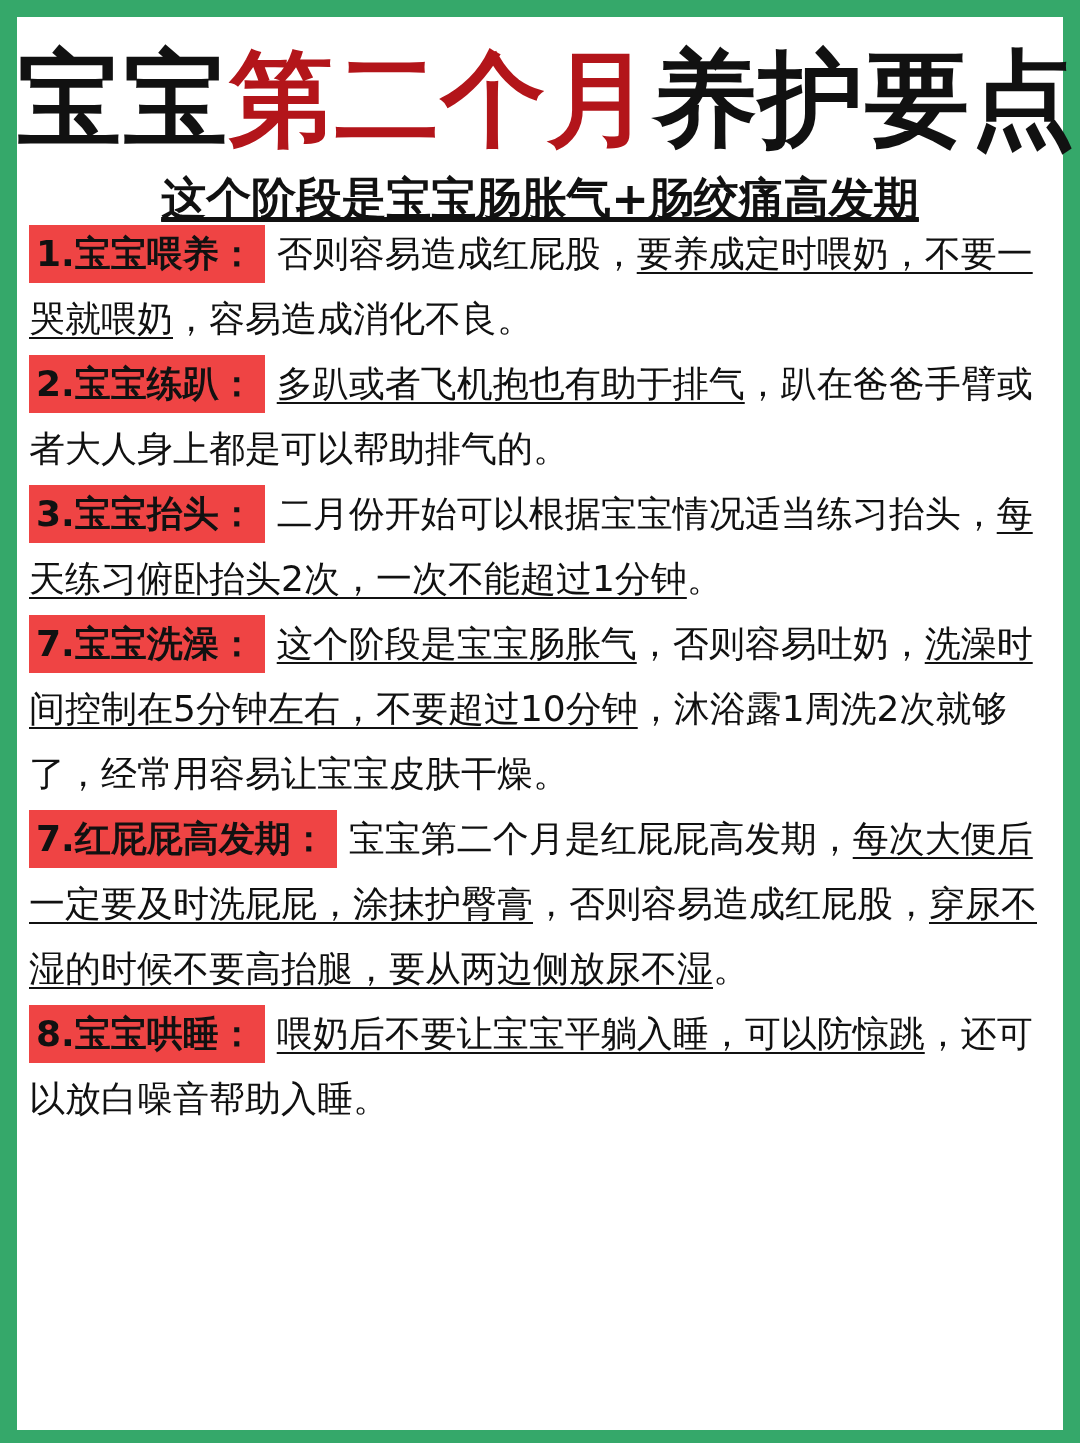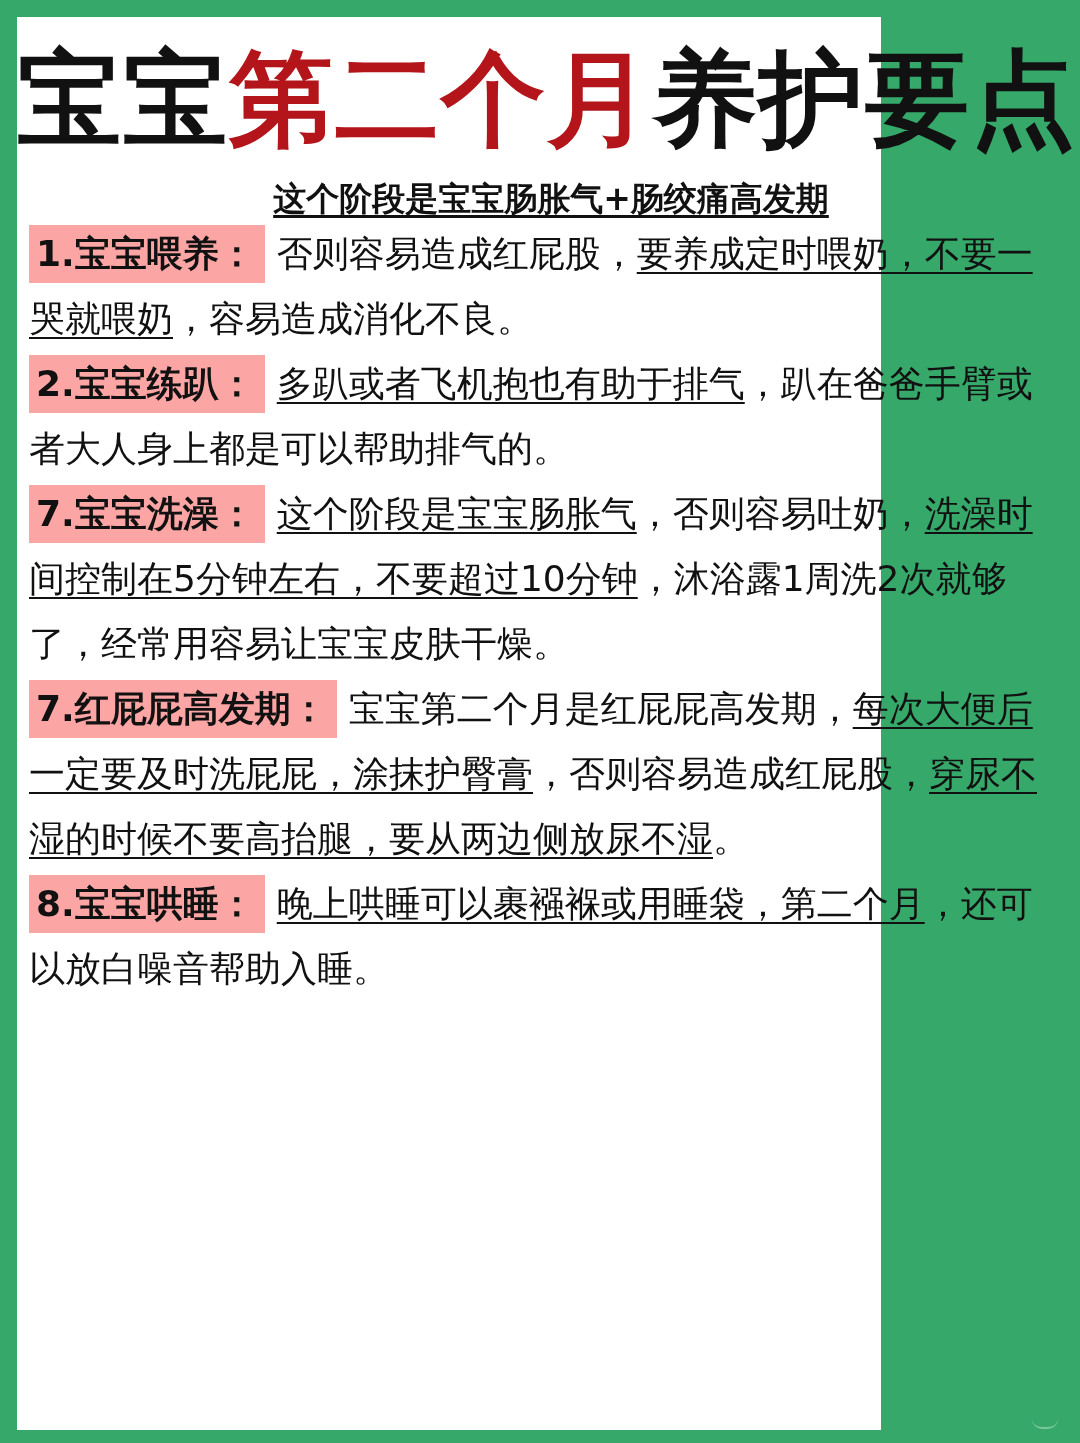--- a/index.html
+++ b/index.html
@@ -6,64 +6,65 @@
   body {
     width: 1080px; height: 1443px;
     background: #35a86a;
     position: relative;
     overflow: hidden;
     font-family: "DejaVu Sans", "Liberation Sans", sans-serif;
   }
   .panel {
     position: absolute;
     left: 17px; top: 17px;
-    width: 864px; height: 1413px;
+    width: 1046px; height: 1413px;
     background: #ffffff;
   }
   .title {
     position: absolute;
     left: 0; top: 22px; width: 1046px;
     text-align: center;
     font-family: "DejaVu Serif", "Liberation Serif", serif;
     font-weight: bold;
     font-size: 104px;
     line-height: 120px;
     letter-spacing: 2px;
     white-space: nowrap;
     color: #111111;
   }
   .title .red { color: #b3151a; }
   .subtitle {
     position: absolute;
-    left: 11px; top: 160px; width: 1046px;
+    left: 0; top: 160px; width: 1046px;
     text-align: center;
-    font-size: 33px;
+    font-size: 45px;
     font-weight: bold;
     line-height: 44px;
     color: #111;
+    text-decoration: underline;
   }
   .subtitle span {
     text-decoration: underline;
     text-decoration-thickness: 3px;
     text-underline-offset: 5px;
   }
   .content {
     position: absolute;
     left: 12px; top: 204px;
     width: 1010px;
   }
   .item {
     font-size: 36px;
     line-height: 65px;
     color: #111;
     margin-bottom: 0px;
   }
   .label {
     display: inline-block;
-    background: #fca5a5;
+    background: #ef4444;
     font-weight: bold;
     padding: 0 10px 0 7px;
     line-height: 58px;
     margin: 3px 12px 3px 0;
     color: #111;
     text-align: center;
   }
   .u {
     text-decoration: underline;
     text-decoration-thickness: 2px;
@@ -85,19 +86,20 @@
     <span>宝宝</span><span class="red">第二个月</span><span>养护要点</span>
   </div>
 
   <div class="subtitle">
     <span>这个阶段是宝宝肠胀气+肠绞痛高发期</span>
   </div>
 
   <div class="content" id="tips-list">
       <div class="item"><span class="label">1.宝宝喂养：</span><span>否则容易造成红屁股，</span><span class="u">要养成定时喂奶，不要一哭就喂奶</span><span>，容易造成消化不良。</span></div>
       <div class="item"><span class="label">2.宝宝练趴：</span><span class="u">多趴或者飞机抱也有助于排气</span><span>，趴在爸爸手臂或者大人身上都是可以帮助排气的。</span></div>
+      <div class="item"><span class="label">3.宝宝抬头：</span><span>二月份开始可以根据宝宝情况适当练习抬头，</span><span class="u">每天练习俯卧抬头2次，一次不能超过1分钟</span><span>。</span></div>
       <div class="item"><span class="label">7.宝宝洗澡：</span><span class="u">这个阶段是宝宝肠胀气</span><span>，否则容易吐奶，</span><span class="u">洗澡时间控制在5分钟左右，不要超过10分钟</span><span>，沐浴露1周洗2次就够了，经常用容易让宝宝皮肤干燥。</span></div>
       <div class="item"><span class="label">7.红屁屁高发期：</span><span>宝宝第二个月是红屁屁高发期，</span><span class="u">每次大便后一定要及时洗屁屁，涂抹护臀膏</span><span>，否则容易造成红屁股，</span><span class="u">穿尿不湿的时候不要高抬腿，要从两边侧放尿不湿</span><span>。</span></div>
-      <div class="item"><span class="label">8.宝宝哄睡：</span><span class="u">晚上哄睡可以裹襁褓或用睡袋，第二个月</span><span>，还可以放白噪音帮助入睡。</span></div>
+      <div class="item"><span class="label">8.宝宝哄睡：</span><span class="u">喂奶后不要让宝宝平躺入睡，可以防惊跳</span><span>，还可以放白噪音帮助入睡。</span></div>
     </div>
 </div>
 
 <div class="watermark"></div>
 
 </body></html>

